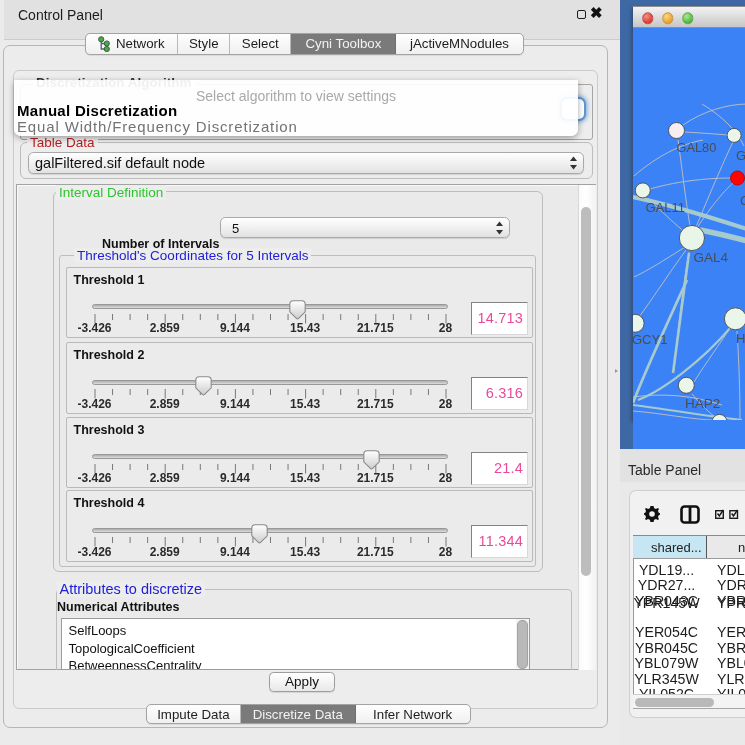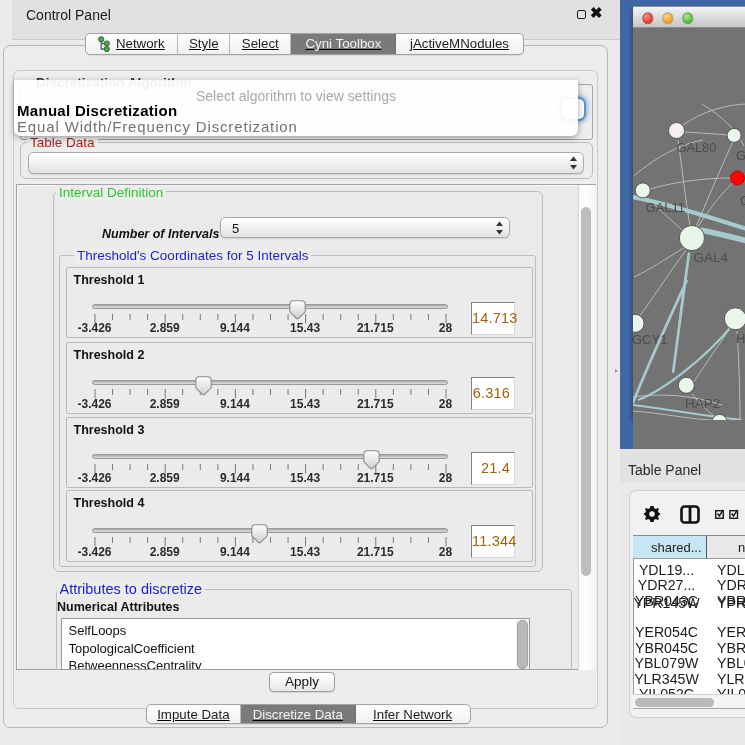--- a/index.html
+++ b/index.html
@@ -1,28 +1,28 @@
 <!DOCTYPE html>
 <html><head><meta charset="utf-8">
 <style>
 * { margin:0; padding:0; box-sizing:border-box; }
 html,body { width:745px; height:745px; overflow:hidden; }
 body { font-family:"Liberation Sans", sans-serif; position:relative; background:#ebebeb; }
 
 
-#titlebar { position:absolute; left:12px; top:0; width:619px; height:40px; background:#e1e1e1; border-bottom:1px solid #cccccc; }
+#titlebar { position:absolute; left:4px; top:0; width:619px; height:40px; background:#e1e1e1; border-bottom:1px solid #cccccc; }
 #titlebar .t { position:absolute; left:14px; top:7px; font-size:14px; color:#1c1c1c; }
 #tb-sq { position:absolute; left:577px; top:10px; width:9px; height:9px; border:1.6px solid #1b1b1b; border-radius:2px; }
 #tb-x { position:absolute; left:590px; top:3.5px; font-size:15px; font-weight:900; color:#111; }
 
 #outerpanel { position:absolute; left:3px; top:45px; width:605px; height:683px; border:1px solid #b6b6b6; border-radius:7px; background:#ececec; }
 #innerpanel { position:absolute; left:13px; top:69.5px; width:584.5px; height:639.5px; border:1px solid #cbcbcb; border-radius:6px; background:#ededed; }
 
 
-.seg { position:absolute; display:flex; background:linear-gradient(#fefefe,#f0f0f0); border:1px solid #a3a3a3; border-radius:5px; overflow:hidden; box-shadow:0 1px 1px rgba(0,0,0,0.08);text-decoration:underline; }
+.seg { position:absolute; display:flex; background:linear-gradient(#fefefe,#f0f0f0); border:1px solid #a3a3a3; border-radius:5px; overflow:hidden; box-shadow:0 1px 1px rgba(0,0,0,0.08); }
 .seg .s { display:flex; align-items:center; justify-content:center; font-size:13.3px; font-weight:500; color:#1d1d1d; border-right:1px solid #b9b9b9; height:100%; }
 .seg .s:last-child { border-right:none; }
 .seg .sel { background:#7a7a7a; color:#f3f3f3; border-right-color:#6f6f6f; }
 #toptabs { left:84.5px; top:33px; width:439px; height:21.5px; z-index:30; }
 #bottabs { left:146px; top:704px; width:324.5px; height:20px; z-index:30; }
 
 
 .group { position:absolute; border:1px solid #bdbdbd; border-radius:6px; }
 .gtitle { position:absolute; font-size:13.5px; background:#ededed; padding:0 3px; white-space:nowrap; z-index:2; }
 
@@ -35,21 +35,21 @@
 #scrollpane { position:absolute; left:15.5px; top:184px; width:580.5px; height:485.5px; border:1px solid #a2a2a2; box-shadow:inset 1px 1px 0 rgba(255,255,255,0.7); background:#eaeaea; }
 #vscroll { position:absolute; left:577.5px; top:184.5px; width:18px; height:485px; background:linear-gradient(90deg,#fafafa,#ffffff 40%,#f2f2f2); border-left:1px solid #d8d8d8; }
 #vthumb { position:absolute; left:580.5px; top:207px; width:10px; height:369px; background:#bdbdbd; border-radius:5px; }
 
 .tpanel { position:absolute; left:65.5px; width:467.5px; border:1px solid #b9b9b9; border-radius:2px; background:#ebebeb; }
 .tname { position:absolute; left:7px; top:5px; font-size:12.5px; font-weight:bold; color:#111; }
 .track { position:absolute; left:25.5px; top:36.5px; width:355.5px; height:5px; border-radius:3px; background:linear-gradient(#ababab,#dedede); border:1px solid #989898; }
 .ticks { position:absolute; left:0; top:0; }
 .thumb { position:absolute; top:32.5px; }
 .tl { position:absolute; top:53.5px; width:60px; text-align:center; font-size:12px; font-weight:bold; color:#2b2b2b; }
-.vbox { position:absolute; left:404.5px; top:34px; width:44px; height:33px; background:#fff; border:1px solid #d8d8d8; border-top-color:#828282; border-left-color:#828282; font-size:14.5px; letter-spacing:0.2px; color:#a16207; text-align:right; line-height:31px; padding-right:4px; }
+.vbox { position:absolute; left:404.5px; top:34px; width:57px; height:33px; background:#fff; border:1px solid #d8d8d8; border-top-color:#828282; border-left-color:#828282; font-size:14.5px; letter-spacing:0.2px; color:#ec4899; text-align:right; line-height:31px; padding-right:4px; }
 
 
 #popup { position:absolute; left:14px; top:80px; width:564px; height:55.5px; background:rgba(255,255,255,0.93); border-radius:0 0 7px 7px; box-shadow:0 2px 6px rgba(0,0,0,0.35); z-index:40; }
 #popup .r1 { position:absolute; left:0; right:0; top:8px; text-align:center; font-size:14px; font-weight:500; color:#a9a9a9; }
 #popup .r2 { position:absolute; left:3px; top:21.5px; font-size:15px; letter-spacing:0.3px; font-weight:bold; color:#000; }
 #popup .r3 { position:absolute; left:3px; top:37.5px; font-size:15px; letter-spacing:0.85px; color:#737373; }
 
 
 #attrlist { position:absolute; left:61px; top:618px; width:469px; height:51.5px; background:#fff; border:1px solid #9b9b9b; overflow:hidden; }
 #attrlist div { position:absolute; left:6.5px; font-size:13px; color:#111;text-align:center; }
@@ -57,21 +57,21 @@
 #listthumb { position:absolute; left:517px; top:619.5px; width:11px; height:49px; background:#b9b9b9; border:1px solid #a2a2a2; border-radius:5px; }
 
 #applybtn { position:absolute; left:269px; top:671.5px; width:66px; height:20px; border:1px solid #9d9d9d; border-radius:4.5px; background:linear-gradient(#ffffff,#e8e8e8); font-size:13.5px; color:#111; text-align:center; line-height:18px; box-shadow:0 1px 1px rgba(0,0,0,0.1); z-index:25; }
 #divarrow { position:absolute; left:615px; top:369px; width:0; height:0; border-top:2.5px solid transparent; border-bottom:2.5px solid transparent; border-left:3.5px solid #9a9a9a; }
 
 
 #bluearea { position:absolute; left:619.5px; top:0; width:126px; height:449px; background:#3e68a4; }
 #netwin { position:absolute; left:631.5px; top:6px; width:114px; height:413px; border-left:1.5px solid rgba(45,65,95,0.55); border-top:1px solid #8e8e8e; box-shadow:0 3px 4px rgba(0,0,30,0.4); }
 #nettitle { position:absolute; left:0; top:0; width:100%; height:21px; background:linear-gradient(#f3f3f3,#c6c6c6); border-bottom:1px solid #8e8e8e; }
 .tl-btn { position:absolute; top:11.2px; width:11.4px; height:11.4px; border-radius:50%; transform:translate(-50%,-50%); }
-#netcanvas { position:absolute; left:0; top:21px; width:100%; height:440px; background:#737373; overflow:hidden; }
+#netcanvas { position:absolute; left:0; top:21px; width:100%; height:440px; background:#3b82f6; overflow:hidden; }
 
 #tablepanelbar { position:absolute; left:619.5px; top:449px; width:126px; height:33px; background:#e2e2e2;text-decoration:underline; }
 #tablepanelbar .t { position:absolute; left:8.5px; top:12.5px; font-size:14px; color:#2a2a2a; }
 #tablebg { position:absolute; left:619.5px; top:482px; width:126px; height:263px; background:#e9e9e9; }
 #tablecard { position:absolute; left:629px; top:490px; width:116px; height:228px; background:#f1f1f1; border:1px solid #cfcfcf; border-radius:7px 0 0 7px; border-right:none; }
 #thead { position:absolute; left:633px; top:534.5px; width:112px; height:24px; border-top:1px solid #8a8a8a; border-bottom:1px solid #9a9a9a; background:#e9e9e9; }
 #thc1 { position:absolute; left:0; top:0; width:73.5px; height:100%; background:#c5e6f2; border-right:1.5px solid #555; text-align:center; font-size:13px; color:#222; line-height:23px; padding-left:14px; }
 #thc2 { position:absolute; left:75px; top:0; right:0; height:100%; font-size:13px; color:#222; padding-left:30px; line-height:23px; }
 #tbody { position:absolute; left:633px; top:559px; width:112px; height:135px; background:#fff; border-left:1px solid #999; overflow:hidden; }
 .trow { position:absolute; left:0; width:112px; height:15.5px; font-size:14.2px; color:#1d1d1d; }
@@ -109,35 +109,36 @@
 
 <div class="group" style="left:20px;top:84px;width:572.8px;height:56px;border-color:#a5a5a5;border-radius:3px;"></div>
 <div class="gtitle" style="left:33px;top:74.5px;color:#333;font-weight:bold;">Discretization Algorithm</div>
 
 <div style="position:absolute;left:560px;top:97px;width:26px;height:24px;border:2.5px solid #5d96cf;border-radius:7px;background:#fff;box-shadow:0 0 4px 1px rgba(100,150,210,0.85);z-index:5;"></div>
 
 
 <div class="group" style="left:20px;top:142px;width:573px;height:37px;"></div>
 <div class="gtitle" style="left:27px;top:135px;color:#b91c1c;">Table Data</div>
 <div class="combo" style="left:27.5px;top:152px;width:556px;height:21.5px;">
+  <span class="ct" style="left:6.5px;">galFiltered.sif default node</span>
   <svg class="arr" width="9" height="14" viewBox="0 0 9 14">
       <path d="M4.5 0.5 L8 5 L1 5 Z" fill="#333"></path>
       <path d="M4.5 13.5 L8 9 L1 9 Z" fill="#333"></path>
     </svg>
 </div>
 
 
 <div id="scrollpane"></div>
 <div id="vscroll"></div>
 <div id="vthumb"></div>
 
 
 <div class="group" style="left:53px;top:191px;width:490px;height:380.5px;"></div>
 <div class="gtitle" style="left:56px;top:185px;color:#2ec42e;">Interval Definition</div>
-<div style="position:absolute;left:102px;top:227px;font-size:12.5px;font-weight:bold;color:#111;font-style:italic;">Number of Intervals</div>
+<div style="position:absolute;left:102px;top:237px;font-size:12.5px;font-weight:bold;color:#111;">Number of Intervals</div>
 <div class="combo" style="left:220px;top:217px;width:290px;height:21px;">
   <span class="ct" style="font-size:13px;left:11px;">5</span>
   <svg class="arr" width="9" height="14" viewBox="0 0 9 14">
       <path d="M4.5 0.5 L8 5 L1 5 Z" fill="#333"></path>
       <path d="M4.5 13.5 L8 9 L1 9 Z" fill="#333"></path>
     </svg>
 </div>
 
 
 <div class="group" style="left:59px;top:255px;width:477px;height:312px;border-radius:3px;"></div>

